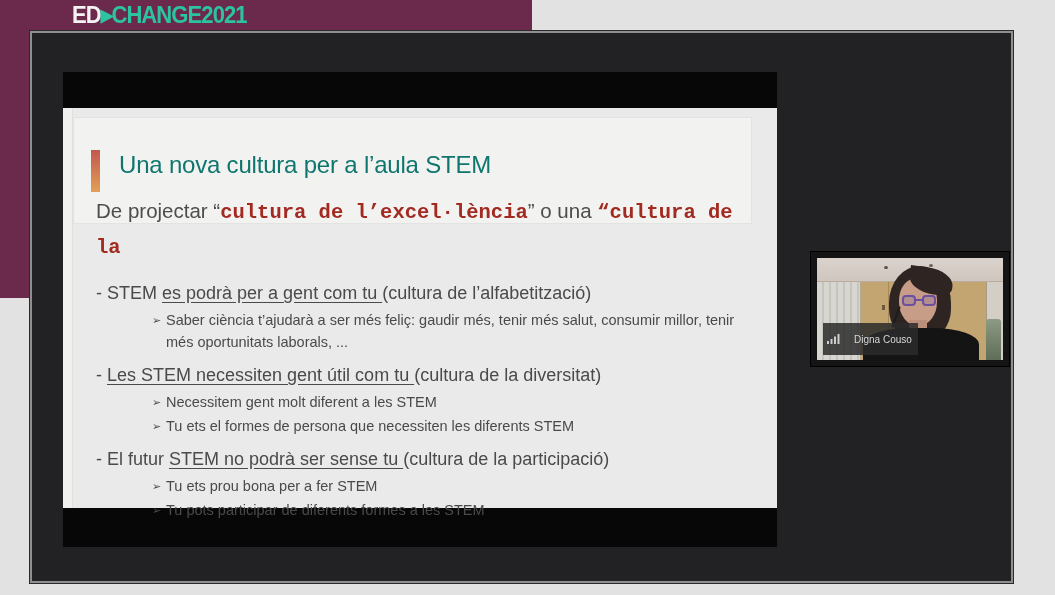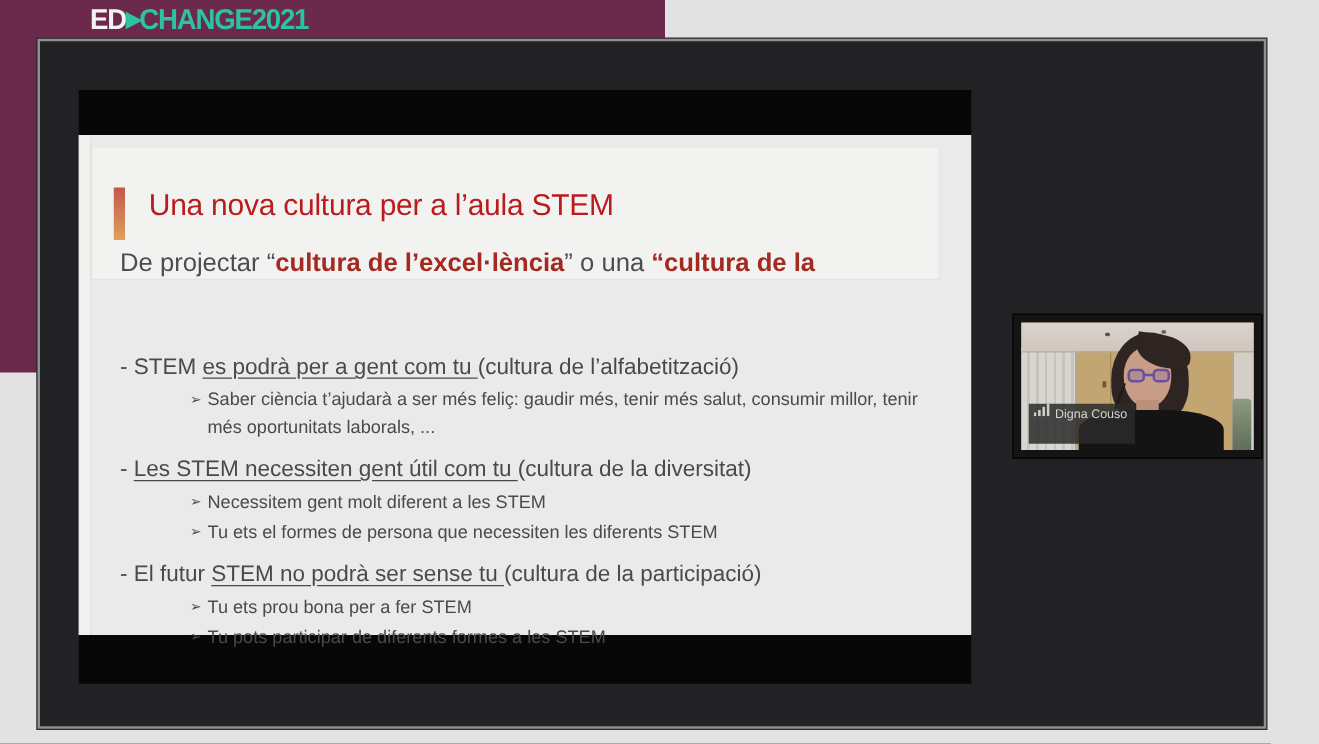--- a/index.html
+++ b/index.html
@@ -48,28 +48,28 @@
   .title-panel {
     position:absolute; left:10px; top:9px; width:679px; height:107px;
     background:#f2f2f1; border:1px solid #e3e3e1;
   }
   .accent-bar {
     position:absolute; left:28px; top:42px; width:9px; height:42px;
     background:linear-gradient(#c2574e,#e0a158);
   }
   .slide-title {
     position:absolute; left:56px; top:40px;
-    font-size:24px; line-height:34px; color:#b91c1c; letter-spacing:-.2px;
+    font-size:24px; line-height:34px; color:#0f766e; letter-spacing:-.2px;
     white-space:nowrap;
   }
   .intro {
     position:absolute; left:33px; top:86px; width:668px;
     font-size:20.5px; line-height:33px; color:#4d4d4d;
   }
-  .intro .red, .bullet-main .red { color:#a22a21; font-weight:bold; }
+  .intro .red, .bullet-main .red { color:#a22a21; font-weight:bold;font-family:Liberation Mono, monospace; }
   .und { text-decoration:underline; text-underline-offset:3px; }
   .bullets {
     position:absolute; left:33px; top:172px; width:670px;
   }
   .bullet-row {
     display:flex; font-size:18px; line-height:26px; color:#4a4a4a;
     margin-bottom:3px; white-space:nowrap;
   }
   .bullet-dash { width:11px; flex:0 0 11px; }
   .sub-row {
@@ -138,21 +138,21 @@
   }
   .neck { position:absolute; left:92px; top:62px; width:18px; height:12px; background:#bb907a; }
   .body-top {
     position:absolute; left:46px; top:70px; width:116px; height:40px;
     background:#141414; border-radius:40% 40% 0 0;
   }
   .name-label {
     position:absolute; left:6px; bottom:5px; height:32px;
     background:rgba(42,42,42,.85); color:#d6d6d6;
     font-size:10px; line-height:17px; padding:0 6px 0 4px;
-    display:flex; gap:4px; white-space:nowrap;
+    display:flex; align-items:center; gap:14px; white-space:nowrap;
   }
   .sig { display:inline-block; }
 </style>
 </head>
 <body>
 
 <div class="banner">
   <div class="logo">
     <span class="ed">ED</span><span class="arrow">▶</span><span class="rest">CHANGE2021</span>
   </div>

